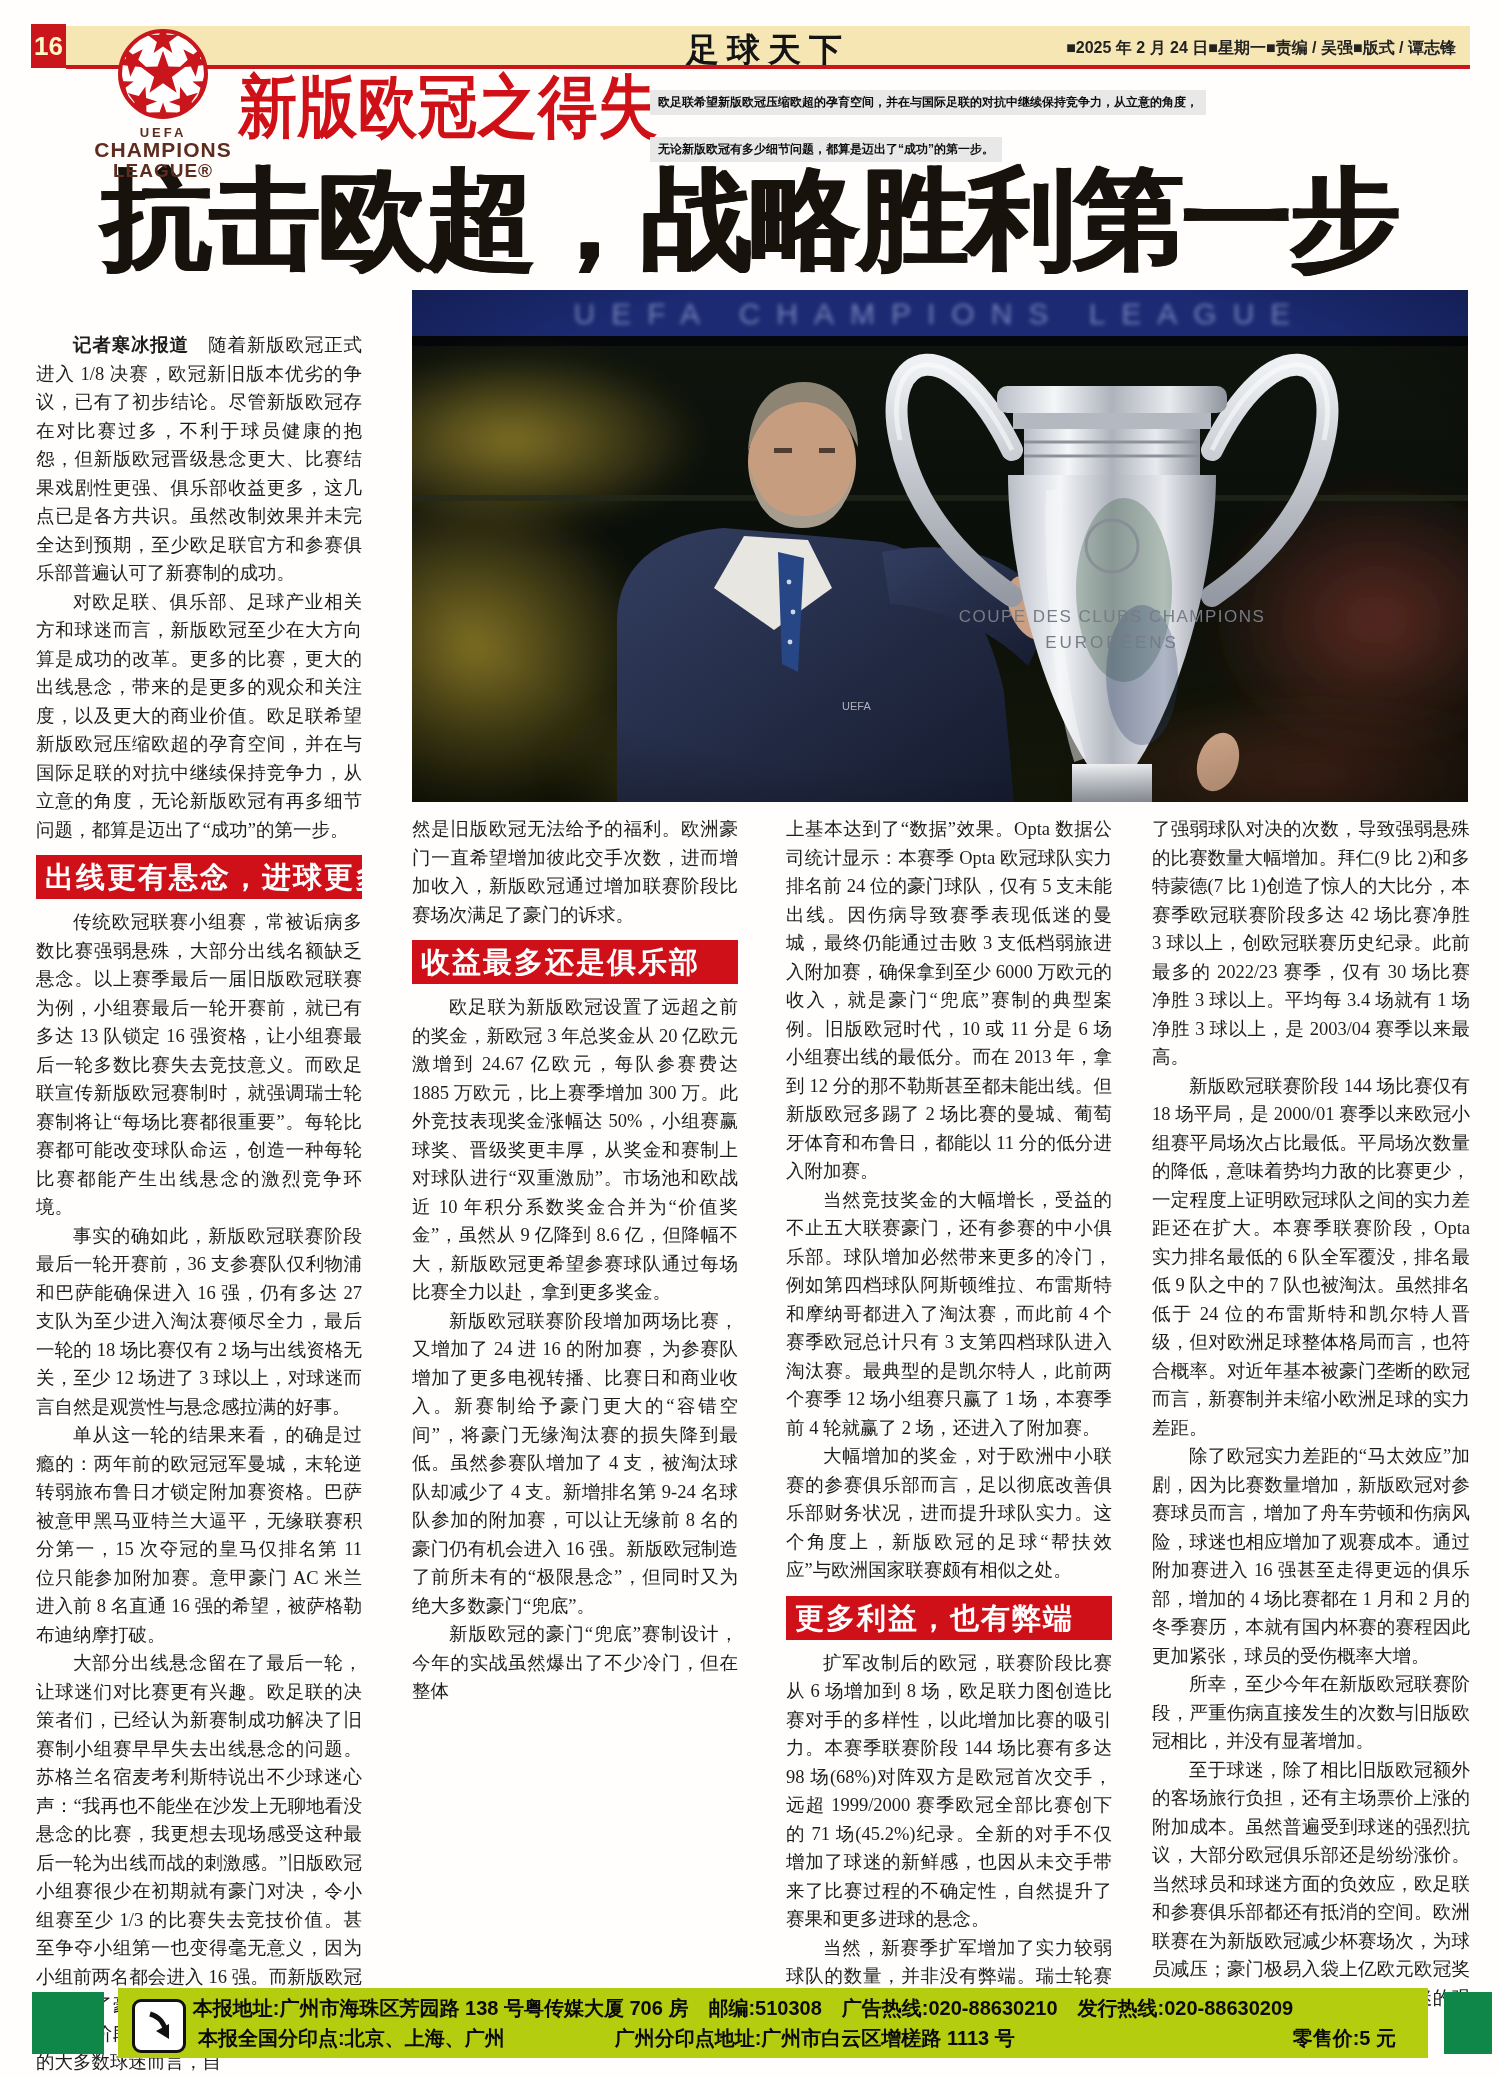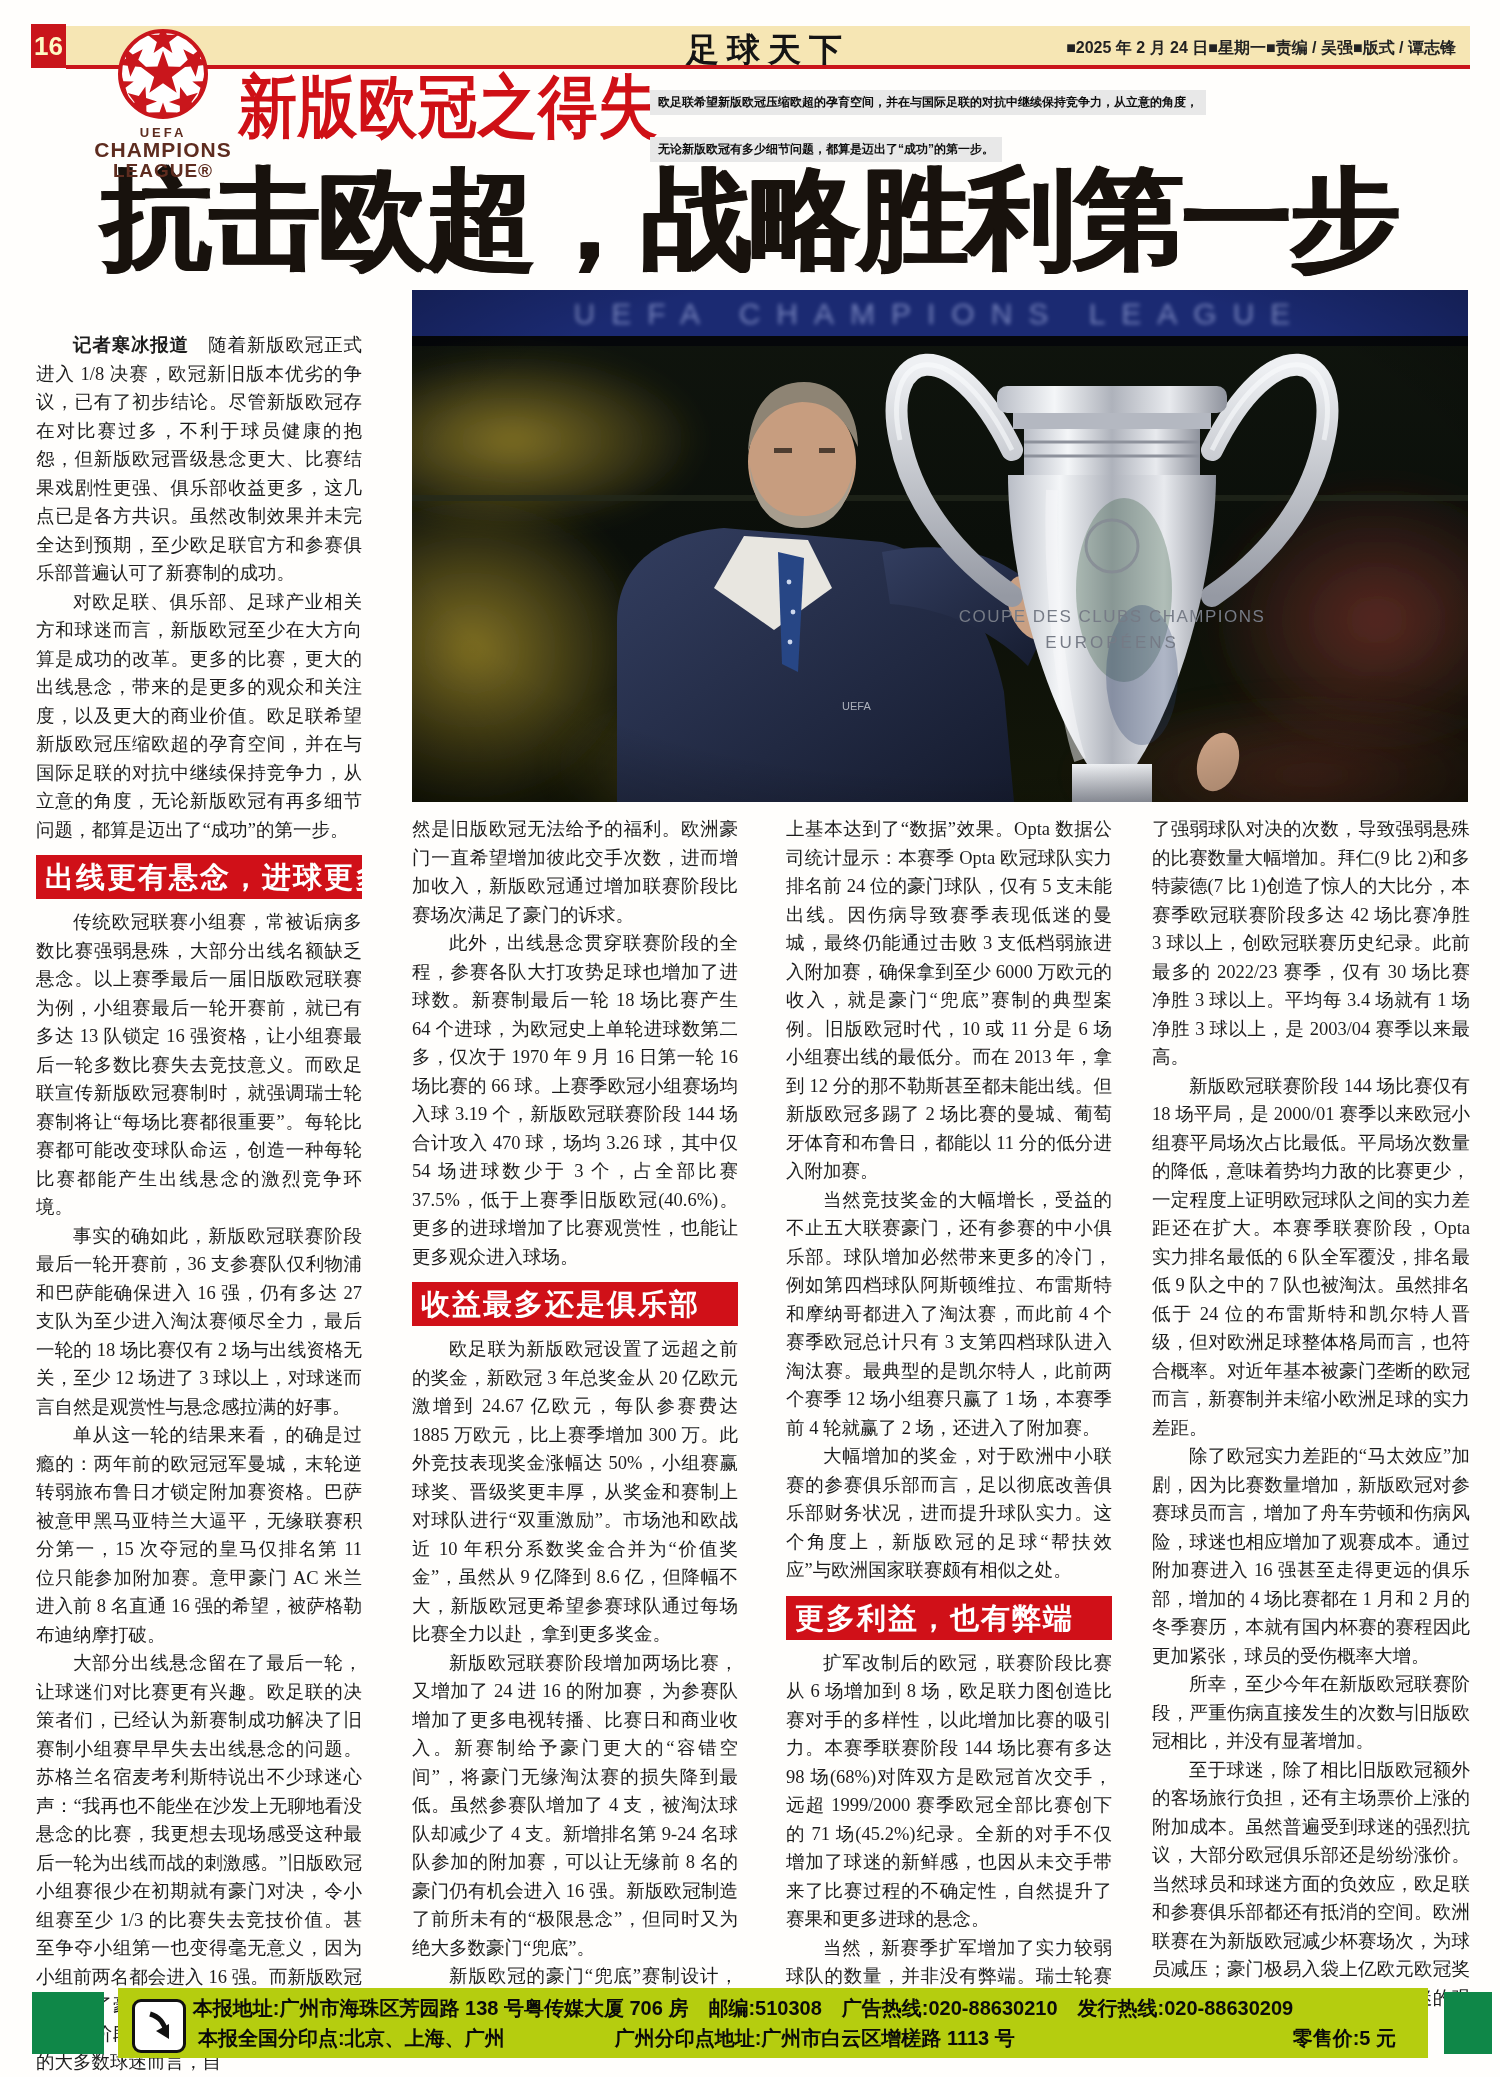--- a/index.html
+++ b/index.html
@@ -200,21 +200,20 @@
     <p>对欧足联、俱乐部、足球产业相关方和球迷而言，新版欧冠至少在大方向算是成功的改革。更多的比赛，更大的出线悬念，带来的是更多的观众和关注度，以及更大的商业价值。欧足联希望新版欧冠压缩欧超的孕育空间，并在与国际足联的对抗中继续保持竞争力，从立意的角度，无论新版欧冠有再多细节问题，都算是迈出了“成功”的第一步。</p>
     <div class="sec-h">出线更有悬念，进球更多</div>
     <p>传统欧冠联赛小组赛，常被诟病多数比赛强弱悬殊，大部分出线名额缺乏悬念。以上赛季最后一届旧版欧冠联赛为例，小组赛最后一轮开赛前，就已有多达 13 队锁定 16 强资格，让小组赛最后一轮多数比赛失去竞技意义。而欧足联宣传新版欧冠赛制时，就强调瑞士轮赛制将让“每场比赛都很重要”。每轮比赛都可能改变球队命运，创造一种每轮比赛都能产生出线悬念的激烈竞争环境。</p>
     <p>事实的确如此，新版欧冠联赛阶段最后一轮开赛前，36 支参赛队仅利物浦和巴萨能确保进入 16 强，仍有多达 27 支队为至少进入淘汰赛倾尽全力，最后一轮的 18 场比赛仅有 2 场与出线资格无关，至少 12 场进了 3 球以上，对球迷而言自然是观赏性与悬念感拉满的好事。</p>
     <p>单从这一轮的结果来看，的确是过瘾的：两年前的欧冠冠军曼城，末轮逆转弱旅布鲁日才锁定附加赛资格。巴萨被意甲黑马亚特兰大逼平，无缘联赛积分第一，15 次夺冠的皇马仅排名第 11 位只能参加附加赛。意甲豪门 AC 米兰进入前 8 名直通 16 强的希望，被萨格勒布迪纳摩打破。</p>
     <p>大部分出线悬念留在了最后一轮，让球迷们对比赛更有兴趣。欧足联的决策者们，已经认为新赛制成功解决了旧赛制小组赛早早失去出线悬念的问题。苏格兰名宿麦考利斯特说出不少球迷心声：“我再也不能坐在沙发上无聊地看没悬念的比赛，我更想去现场感受这种最后一轮为出线而战的刺激感。”旧版欧冠小组赛很少在初期就有豪门对决，令小组赛至少 1/3 的比赛失去竞技价值。甚至争夺小组第一也变得毫无意义，因为小组前两名都会进入 16 强。而新版欧冠除增加了豪门对决的场次，并且贯穿整个联赛阶段。对希望看到更多强强对抗的大多数球迷而言，自</p>
   </div>
 
   <div class="col" id="col2">
     <p class="cont">然是旧版欧冠无法给予的福利。欧洲豪门一直希望增加彼此交手次数，进而增加收入，新版欧冠通过增加联赛阶段比赛场次满足了豪门的诉求。</p>
-    <p>此外，出线悬念贯穿联赛阶段的全程，参赛各队大打攻势足球也增加了进球数。新赛制最后一轮 18 场比赛产生 64 个进球，为欧冠史上单轮进球数第二多，仅次于 1970 年 9 月 16 日第一轮 16 场比赛的 66 球。上赛季欧冠小组赛场均入球 3.19 个，新版欧冠联赛阶段 144 场合计攻入 470 球，场均 3.26 球，其中仅 54 场进球数少于 3 个，占全部比赛 37.5%，低于上赛季旧版欧冠(40.6%)。更多的进球增加了比赛观赏性，也能让更多观众进入球场。</p>
     <div class="sec-h">收益最多还是俱乐部</div>
     <p>欧足联为新版欧冠设置了远超之前的奖金，新欧冠 3 年总奖金从 20 亿欧元激增到 24.67 亿欧元，每队参赛费达 1885 万欧元，比上赛季增加 300 万。此外竞技表现奖金涨幅达 50%，小组赛赢球奖、晋级奖更丰厚，从奖金和赛制上对球队进行“双重激励”。市场池和欧战近 10 年积分系数奖金合并为“价值奖金”，虽然从 9 亿降到 8.6 亿，但降幅不大，新版欧冠更希望参赛球队通过每场比赛全力以赴，拿到更多奖金。</p>
     <p>新版欧冠联赛阶段增加两场比赛，又增加了 24 进 16 的附加赛，为参赛队增加了更多电视转播、比赛日和商业收入。新赛制给予豪门更大的“容错空间”，将豪门无缘淘汰赛的损失降到最低。虽然参赛队增加了 4 支，被淘汰球队却减少了 4 支。新增排名第 9-24 名球队参加的附加赛，可以让无缘前 8 名的豪门仍有机会进入 16 强。新版欧冠制造了前所未有的“极限悬念”，但同时又为绝大多数豪门“兜底”。</p>
     <p>新版欧冠的豪门“兜底”赛制设计，今年的实战虽然爆出了不少冷门，但在整体</p>
   </div>
 
   <div class="col" id="col3">
     <p class="cont">上基本达到了“数据”效果。Opta 数据公司统计显示：本赛季 Opta 欧冠球队实力排名前 24 位的豪门球队，仅有 5 支未能出线。因伤病导致赛季表现低迷的曼城，最终仍能通过击败 3 支低档弱旅进入附加赛，确保拿到至少 6000 万欧元的收入，就是豪门“兜底”赛制的典型案例。旧版欧冠时代，10 或 11 分是 6 场小组赛出线的最低分。而在 2013 年，拿到 12 分的那不勒斯甚至都未能出线。但新版欧冠多踢了 2 场比赛的曼城、葡萄牙体育和布鲁日，都能以 11 分的低分进入附加赛。</p>
     <p>当然竞技奖金的大幅增长，受益的不止五大联赛豪门，还有参赛的中小俱乐部。球队增加必然带来更多的冷门，例如第四档球队阿斯顿维拉、布雷斯特和摩纳哥都进入了淘汰赛，而此前 4 个赛季欧冠总计只有 3 支第四档球队进入淘汰赛。最典型的是凯尔特人，此前两个赛季 12 场小组赛只赢了 1 场，本赛季前 4 轮就赢了 2 场，还进入了附加赛。</p>
     <p>大幅增加的奖金，对于欧洲中小联赛的参赛俱乐部而言，足以彻底改善俱乐部财务状况，进而提升球队实力。这个角度上，新版欧冠的足球“帮扶效应”与欧洲国家联赛颇有相似之处。</p>

